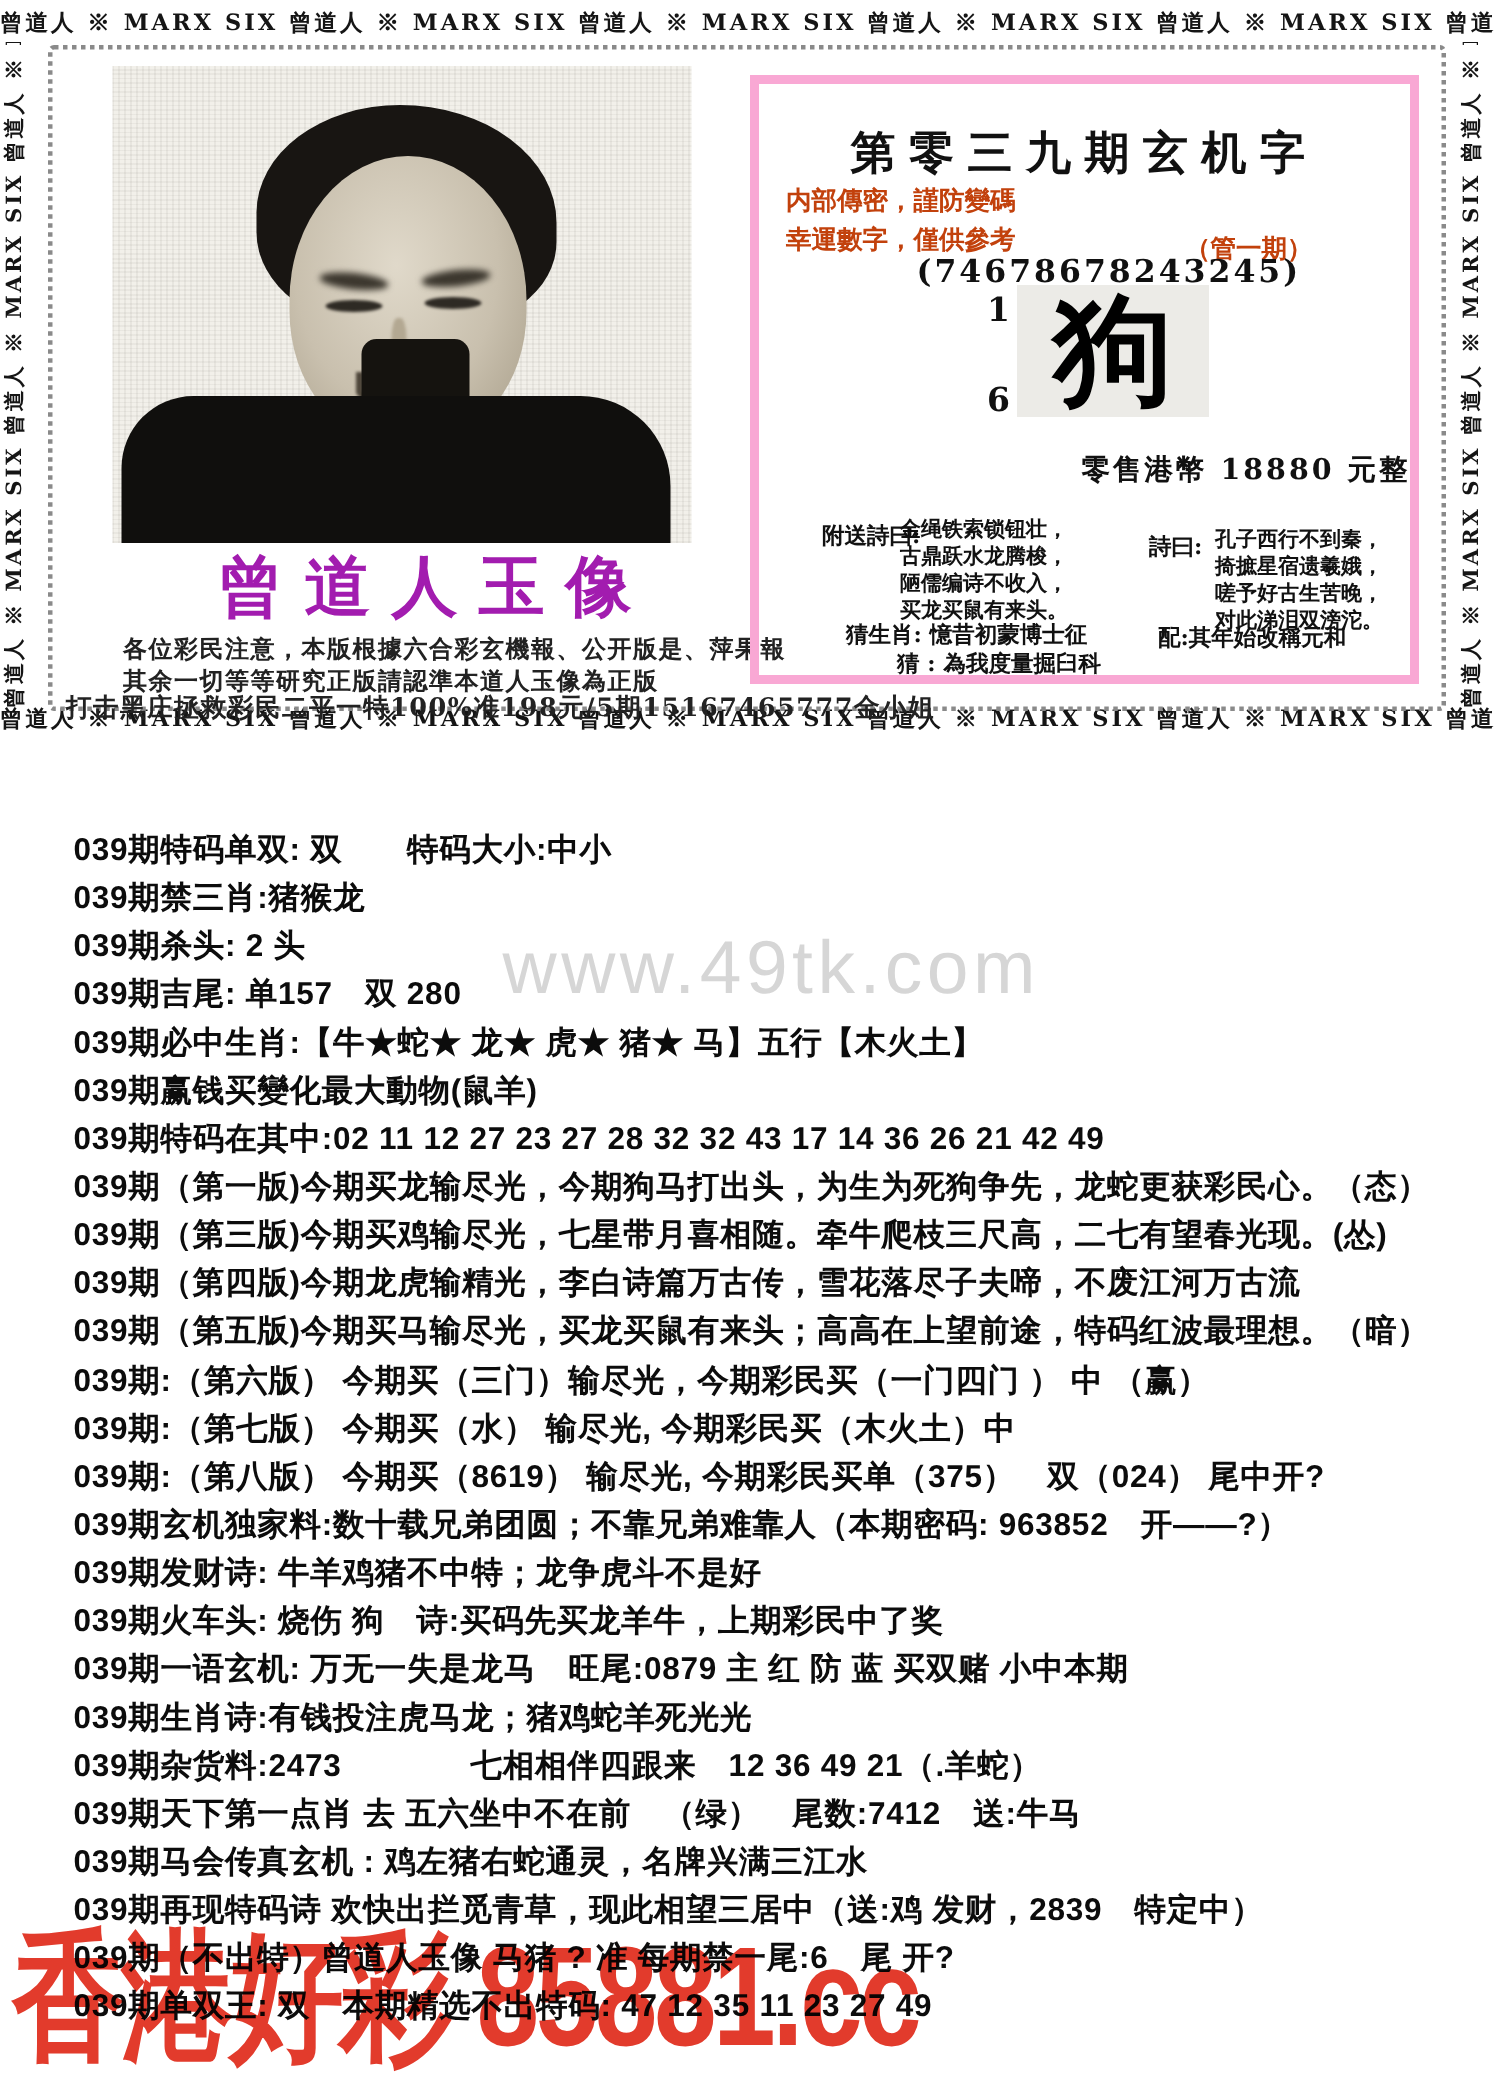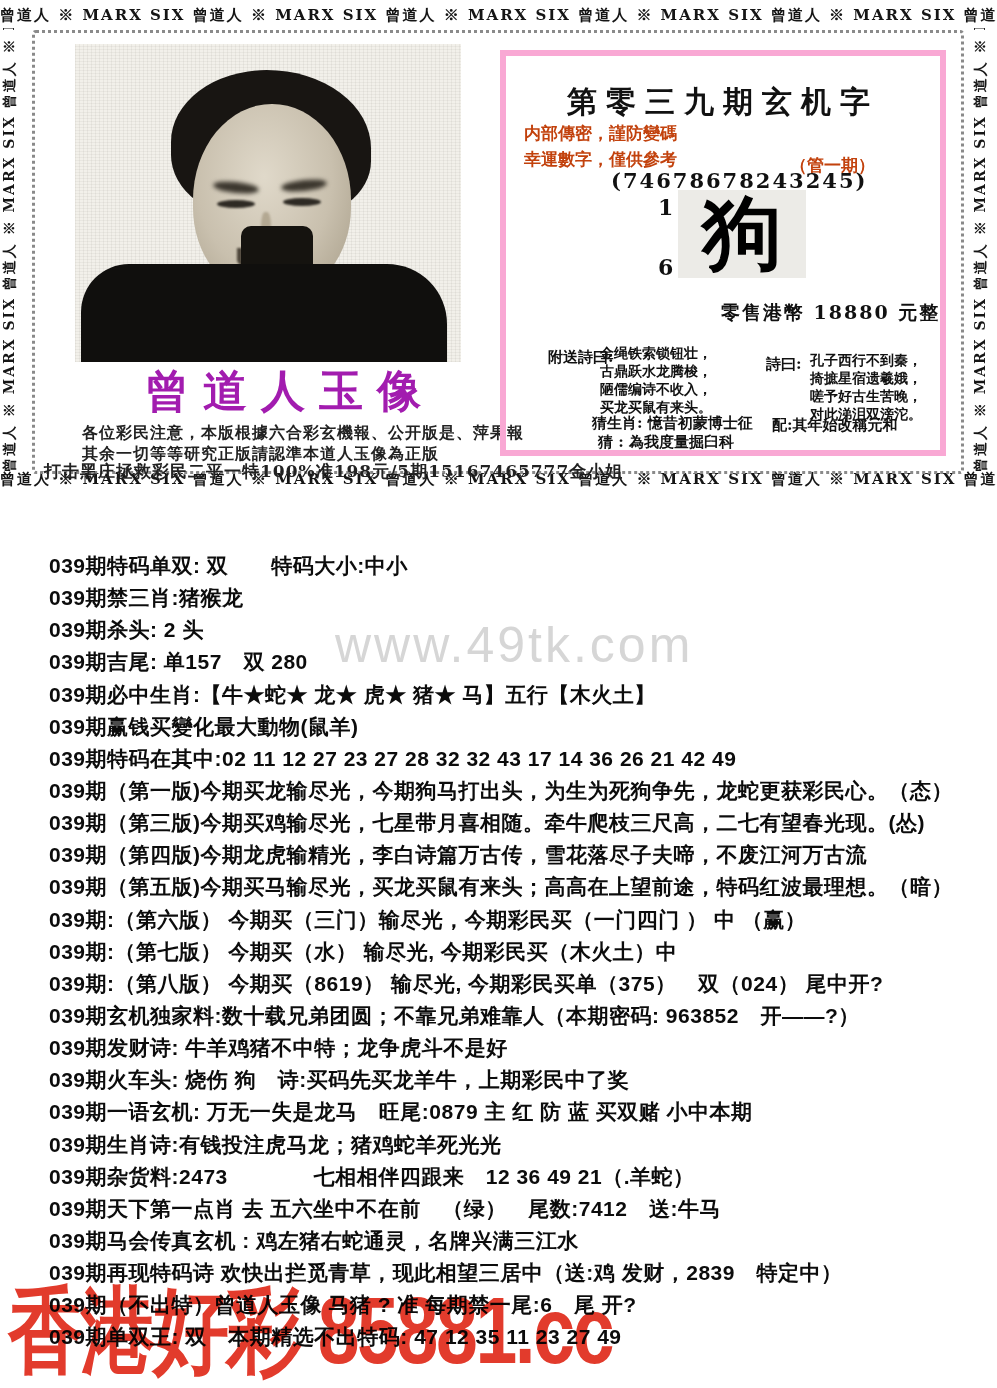--- a/index.html
+++ b/index.html
@@ -75,21 +75,21 @@
   .cnum.tr{left:280px;top:136px;}
   .cnum.bl{left:152px;top:198px;}
   .cnum.br{left:280px;top:200px;}
   .price{position:absolute;left:215px;top:244px;font:700 19px "DejaVu Serif",serif;letter-spacing:2px;white-space:nowrap;}
   .poem-label{position:absolute;font:700 15px "DejaVu Serif",serif;white-space:nowrap;}
   .pl-left{left:42px;top:292px;}
   .pl-right{left:260px;top:299px;}
   .poem{position:absolute;font:700 14px "DejaVu Serif",serif;line-height:18px;white-space:nowrap;}
   .poem-left{left:94px;top:288px;}
   .poem-right{left:304px;top:295px;}
-  .guess1{position:absolute;left:58px;top:358px;font:700 15px "DejaVu Serif",serif;white-space:nowrap;margin-left:28px;}
+  .guess1{position:absolute;left:58px;top:358px;font:700 15px "DejaVu Serif",serif;white-space:nowrap;}
   .guess2{position:absolute;left:92px;top:377px;font:700 15px "DejaVu Serif",serif;white-space:nowrap;}
   .pair{position:absolute;left:266px;top:360px;font:700 15px "DejaVu Serif",serif;white-space:nowrap;}
   
   .watermark{
     position:absolute;left:335px;top:616px;
     font:400 50px "Liberation Sans",sans-serif;letter-spacing:3px;
     color:#bdbdbd;opacity:.62;white-space:nowrap;
   }
   
   .body-lines{position:absolute;left:18px;top:552px;width:975px;}

